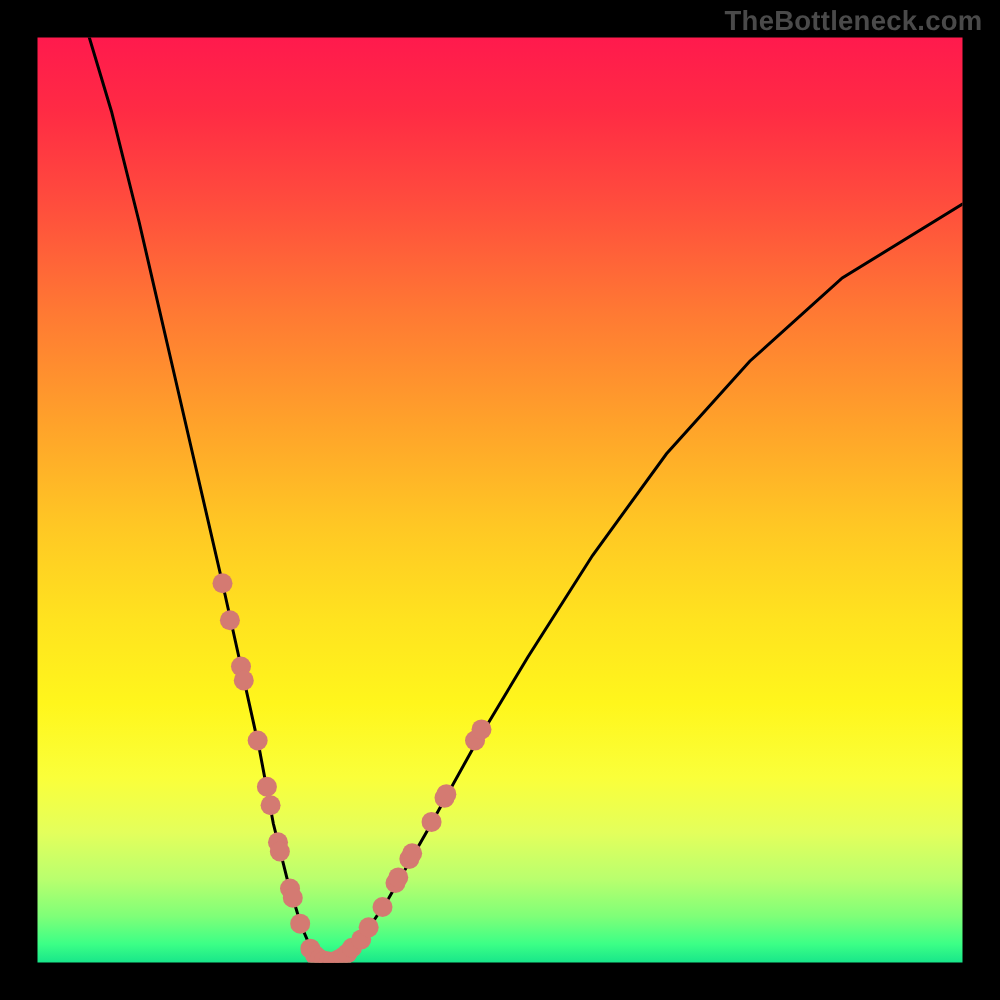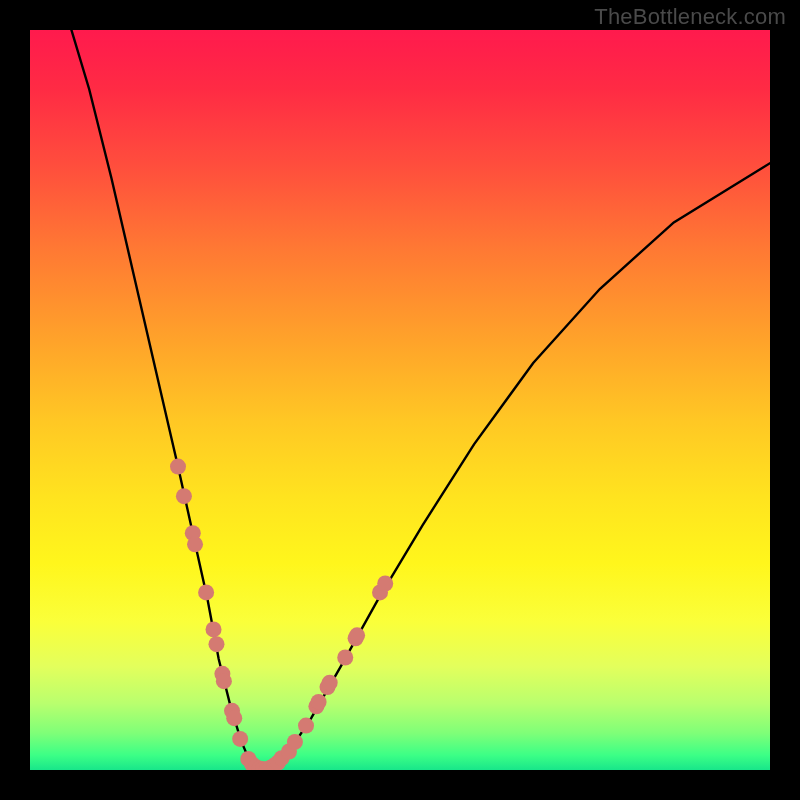--- a/index.html
+++ b/index.html
@@ -39,21 +39,21 @@
       #3cff86 98%,
       #18e68a 100%
     );
   }
   .watermark {
     position: absolute;
     top: 4px;
     right: 14px;
     color: #4a4a4a;
     font-size: 22px;
-    font-weight: 400;
+    font-weight: 700;
     letter-spacing: 0.2px;
     z-index: 10;
   }
   svg.curve {
     position: absolute;
     left: 0;
     top: 0;
     width: 740px;
     height: 740px;
   }

